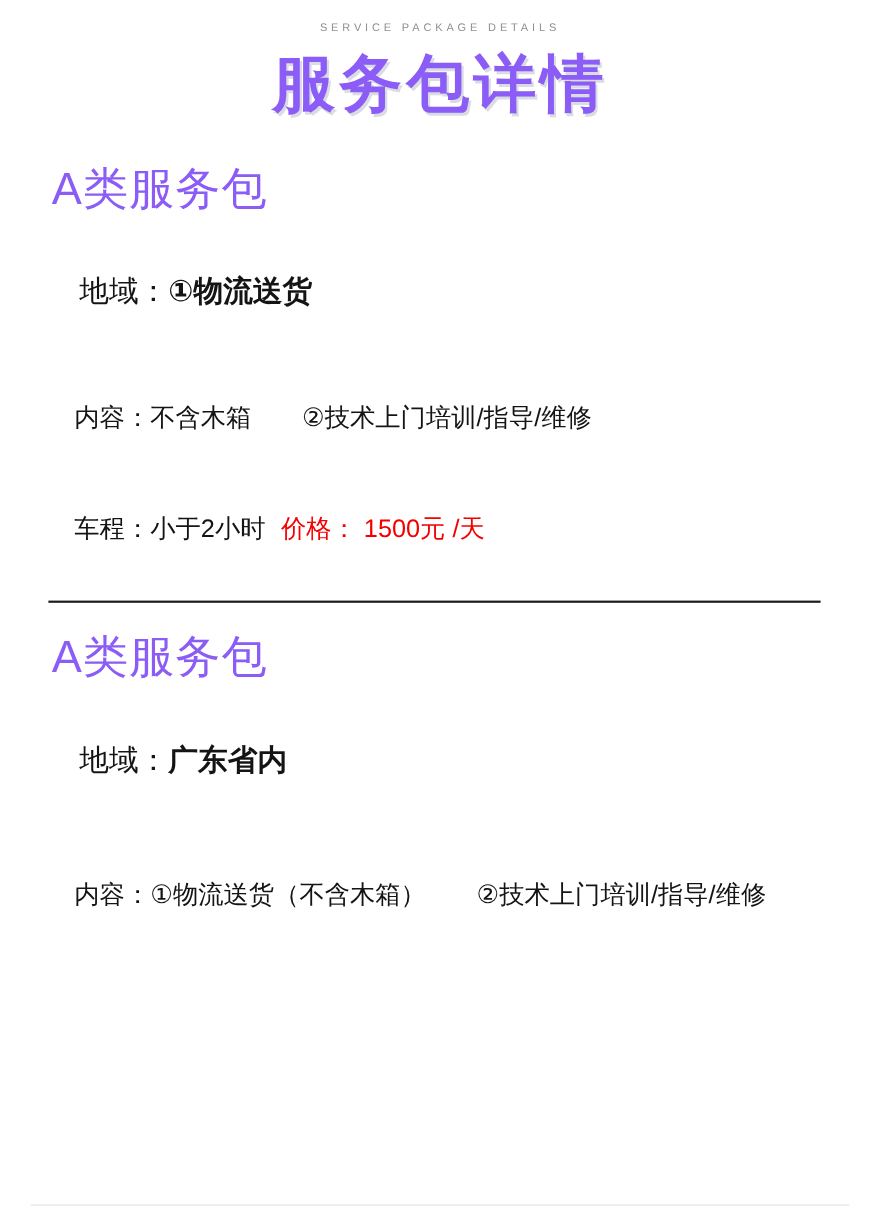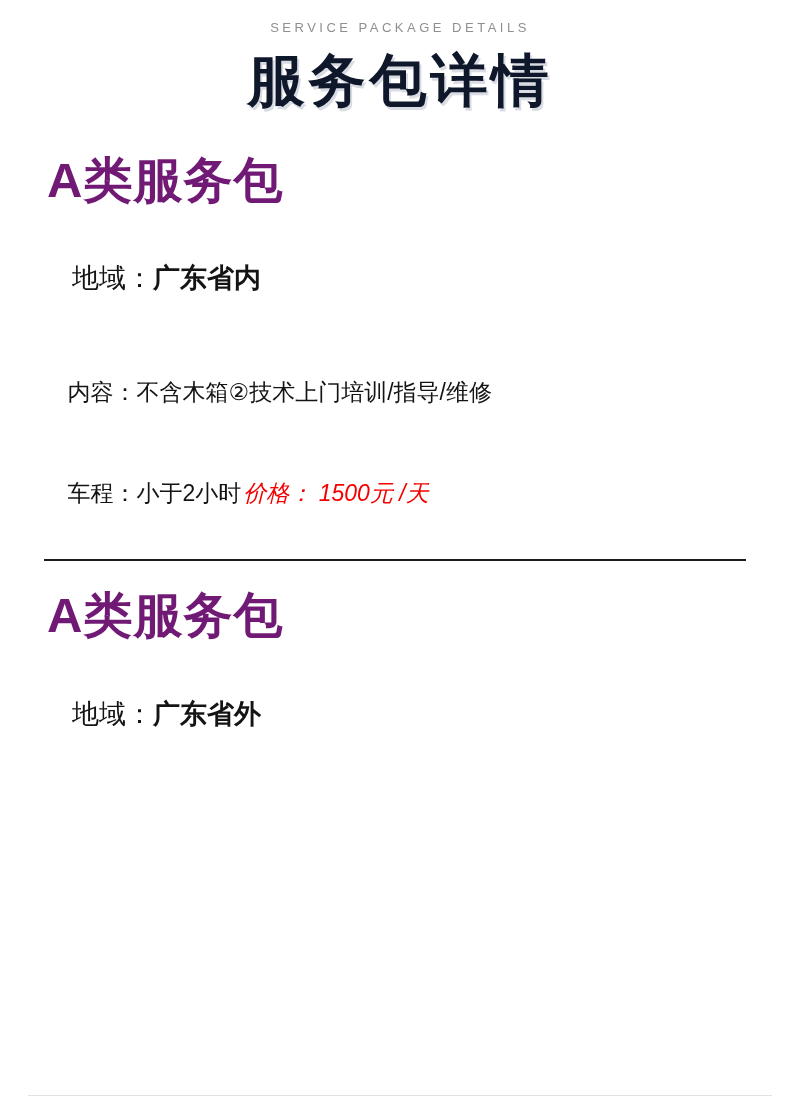--- a/index.html
+++ b/index.html
@@ -7,64 +7,64 @@
     width: 800px; height: 1100px;
     background: #ffffff;
     font-family: "Liberation Sans", "DejaVu Sans", sans-serif;
     color: #141414;
     overflow: hidden;
     position: relative;
   }
   .eyebrow {
     padding-top: 20px;
     text-align: center;
-    font-size: 13px;
+    font-size: 10px;
     letter-spacing: 3.5px;
     color: #8f8f8f;
     font-weight: 400;
   }
   .main-title {
     margin-top: 14px;
     text-align: center;
     font-size: 57px;
     line-height: 1.1;
     font-weight: 700;
-    color: #0f172a;
+    color: #8b5cf6;
     letter-spacing: 4px;
     text-shadow: 2px 3px 0 rgba(145,155,175,0.35);
   }
   .section { padding: 0 40px 0 42px; }
   .section-a { margin-top: 40px; }
   .section-b { margin-top: 26px; }
   .section-title {
-    font-size: 49px;
+    font-size: 41px;
     line-height: 1.15;
-    font-weight: 700;
-    color: #701a75;
+    font-weight: 400;
+    color: #8b5cf6;
     letter-spacing: 1px;
     padding-left: 5px;
   }
   .kv-line {
     margin-top: 22px;
     font-size: 27px;
     line-height: 1.2;
     white-space: pre-wrap;
   }
   .kv-line .value { font-weight: 700; }
   .body-line {
     margin-top: 14px;
     font-size: 23px;
     line-height: 1.26;
     white-space: pre-wrap;
   }
   .body-line.first { margin-top: 22px; }
   .body-line.first-late { margin-top: 30px; }
   .red { color: #f40000; }
-  .gap-sm { margin-left: 2px; font-style: italic; }
-  .gap-lg { }
+  .gap-sm { margin-left: 14px; }
+  .gap-lg { margin-left: 46px; }
   .divider {
     border: none;
     border-top: 2px solid #1b1b1b;
     margin: 22px 54px 0 44px;
   }
   .bottom-rule {
     position: absolute;
     left: 28px; right: 28px; bottom: 4px;
     border-top: 1px solid #e2e2e2;
   }
@@ -72,36 +72,39 @@
 </head>
 <body>
 
 <div class="eyebrow">SERVICE PACKAGE DETAILS</div>
 
 <h1 class="main-title">服务包详情</h1>
 
 <section class="section section-a">
   <div class="section-title">A类服务包</div>
   <div class="kv-line">
-    <span class="label">地域：</span><span class="value">广东省内</span>
+    <span class="label">地域：</span><span class="value">①物流送货</span>
   </div>
   <div class="body-line first">
     <span>内容：</span><span>不含木箱</span><span class="gap-lg">②技术上门培训/指导/维修</span>
   </div>
   <div class="body-line">
     <span>车程：小于2小时</span><span class="red gap-sm">价格： 1500元 /天</span>
   </div>
 </section>
 
 <hr class="divider">
 
 <section class="section section-b">
   <div class="section-title">A类服务包</div>
   <div class="kv-line">
-    <span class="label">地域：</span><span class="value">广东省外</span>
+    <span class="label">地域：</span><span class="value">广东省内</span>
+  </div>
+  <div class="body-line first-late">
+    <span>内容：</span><span>①物流送货（不含木箱）</span><span class="gap-lg">②技术上门培训/指导/维修</span>
   </div>
   <div class="body-line">
     
   </div>
 
 </section>
 
 <div class="bottom-rule"></div>
 
 </body></html>

